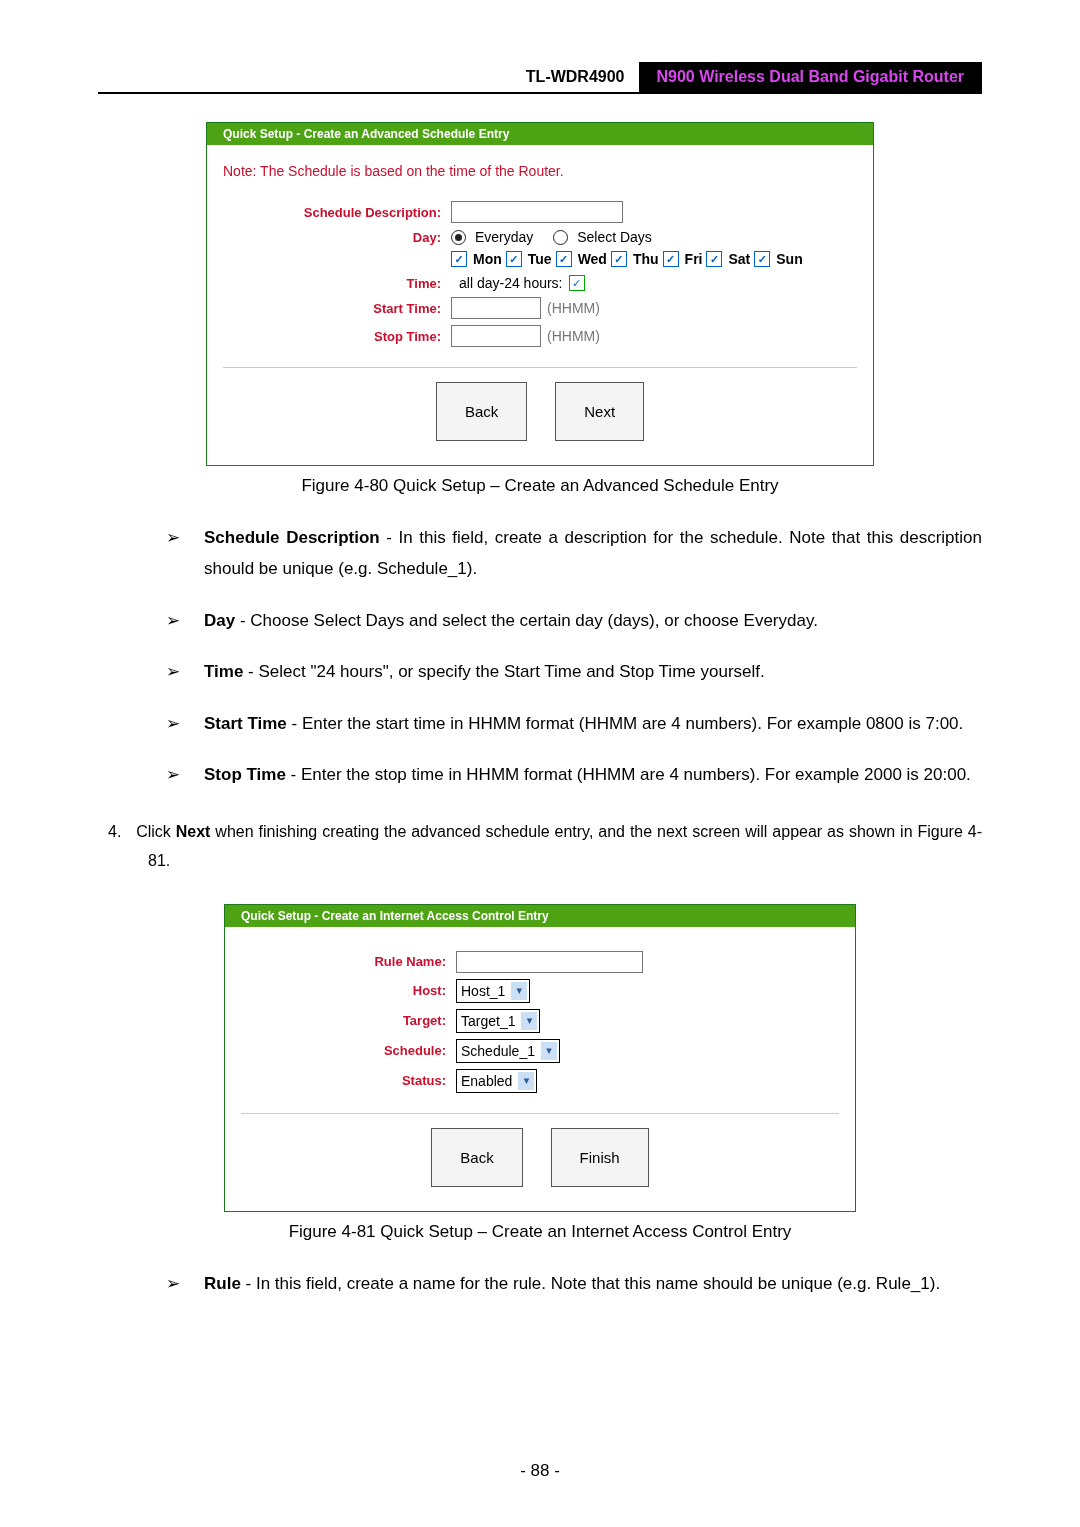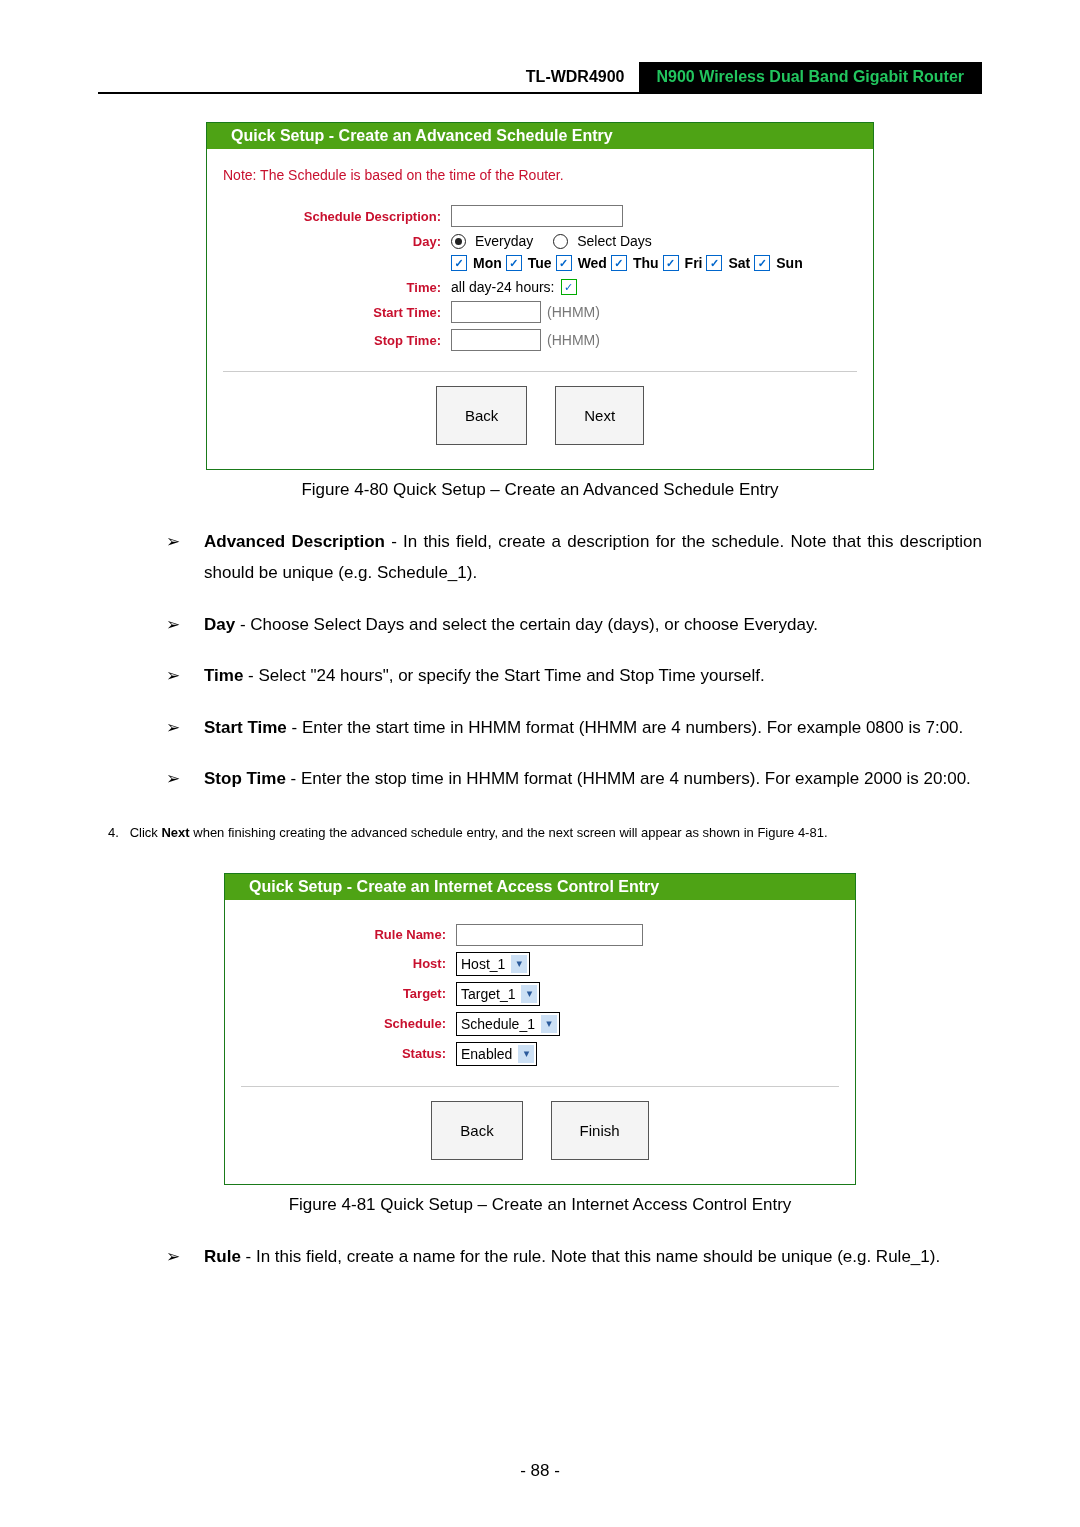--- a/index.html
+++ b/index.html
@@ -1,23 +1,23 @@
 <!DOCTYPE html>
 <html><head>
 <meta charset="utf-8">
 <style>
   body { margin: 0; font-family: Arial, sans-serif; color: #000; background: #fff; }
   .page { width: 1080px; min-height: 1527px; margin: 0 auto; padding: 62px 98px 30px; box-sizing: border-box; position: relative; }
   .hdr-bar { border-bottom: 2px solid #000; display: flex; justify-content: flex-end; align-items: flex-end; }
   .hdr-model { font-weight: bold; font-size: 16px; padding: 6px 14px; }
-  .hdr-title { background: #000; color: #22c55e; font-weight: bold; font-size: 16px; padding: 6px 18px; }
+  .hdr-title { background: #000; color: #d946ef; font-weight: bold; font-size: 16px; padding: 6px 18px; }
 
   
   .figbox { width: 666px; margin: 28px auto 10px; border: 1px solid #1a7a1a; background: #fff; }
-  .figbox-title { background: #4ea315; color: #fff; font-weight: bold; padding: 4px 24px; font-size: 16px; }
+  .figbox-title { background: #4ea315; color: #fff; font-weight: bold; padding: 4px 16px; font-size: 12px; }
   .figbox-body { padding: 18px 16px 14px; font-size: 14px; }
   .note-red { color: #c8102e; margin: 0 0 22px 0; }
   .form-row { margin: 6px 0; display: flex; align-items: center; }
   .form-label { width: 218px; text-align: right; padding-right: 10px; color: #c8102e; font-weight: bold; font-size: 13px; }
   .form-ctrl { display: flex; align-items: center; gap: 6px; font-size: 14px; }
   .txt { border: 1px solid #777; height: 20px; width: 170px; background: #fff; }
   .txt-sm { width: 88px; }
   .cb { width: 14px; height: 14px; border: 1px solid #0066cc; display: inline-flex; align-items: center; justify-content: center; color: #0066cc; font-size: 11px; margin: 0 2px 0 0; }
   .radio { width: 13px; height: 13px; border: 1px solid #222; border-radius: 50%; display: inline-flex; align-items: center; justify-content: center; margin-right: 3px; }
   .radio-dot { width: 7px; height: 7px; background: #222; border-radius: 50%; }
@@ -28,21 +28,21 @@
   .sel-arrow { background: #cce0f5; color: #2b5a9b; width: 16px; height: 18px; display: inline-flex; align-items: center; justify-content: center; margin-left: 6px; font-size: 11px; }
 
   .fig-caption { text-align: center; margin: 8px 0 16px; font-size: 17px; }
 
   
   .bullets { margin: 4px 0 16px 68px; padding: 0; list-style: none; font-size: 17px; }
   .bullets li { padding: 10px 0 10px 38px; position: relative; line-height: 1.85; text-align: justify; }
   .bullets li .arrow { position: absolute; left: 0; top: 10px; font-size: 17px; }
   .bullets b { font-weight: bold; }
 
-  .step-text { font-size: 13px; line-height: 1.85; margin: 4px 0 0 0; padding-left: 50px; text-indent: -40px; text-align: justify;}
+  .step-text { font-size: 16px; line-height: 1.85; margin: 4px 0 0 0; padding-left: 50px; text-indent: -40px; text-align: justify;}
 
   .page-num { position: absolute; left: 0; right: 0; bottom: 46px; text-align: center; font-size: 17px; }
   .days-row { margin-left: 228px; margin-top: 4px; display: flex; align-items: center; gap: 4px; font-size: 14px; font-weight: bold;}
 </style>
 </head>
 <body>
 
 <div class="page">
 
   <div class="hdr-bar">
@@ -85,21 +85,21 @@
         <span class="cb">✓</span>
           <span>Thu</span>
         <span class="cb">✓</span>
           <span>Fri</span>
         <span class="cb">✓</span>
           <span>Sat</span>
         <span class="cb">✓</span>
           <span>Sun</span>
       </div>
 
-      <div class="form-row" style="margin-top:8px;">
+      <div class="form-row" style="margin-top:8px;gap:8px;">
         <div class="form-label">Time:</div>
         <div class="form-ctrl">
           <span>all day-24 hours:</span>
           <span class="cb" style="border-color:#0a0;">✓</span>
         </div>
       </div>
 
       <div class="form-row">
         <div class="form-label">Start Time:</div>
         <div class="form-ctrl">
@@ -118,21 +118,21 @@
 
       <div class="btn-row">
         <span class="btn">Back</span>
         <span class="btn">Next</span>
       </div>
     </div>
   </div>
   <div class="fig-caption">Figure 4-80 Quick Setup – Create an Advanced Schedule Entry</div>
 
   <ul class="bullets">
-    <li><span class="arrow">➢</span><b>Advanced Description</b><span> - In this field, create a description for the schedule. Note that this description should be unique (e.g. Schedule_1).</span></li>
+    <li><span class="arrow">➢</span><b>Schedule Description</b><span> - In this field, create a description for the schedule. Note that this description should be unique (e.g. Schedule_1).</span></li>
     <li><span class="arrow">➢</span><b>Day</b><span> - Choose Select Days and select the certain day (days), or choose Everyday.</span></li>
     <li><span class="arrow">➢</span><b>Time</b><span> - Select "24 hours", or specify the Start Time and Stop Time yourself.</span></li>
     <li><span class="arrow">➢</span><b>Start Time</b><span> - Enter the start time in HHMM format (HHMM are 4 numbers). For example 0800 is 7:00.</span></li>
     <li><span class="arrow">➢</span><b>Stop Time</b><span> - Enter the stop time in HHMM format (HHMM are 4 numbers). For example 2000 is 20:00.</span></li>
   </ul>
 
   <p class="step-text">
     <span>4.</span>&nbsp;&nbsp;&nbsp;<span>Click </span><b>Next</b><span> when finishing creating the advanced schedule entry, and the next screen will appear as shown in Figure 4-81.</span>
   </p>
 

